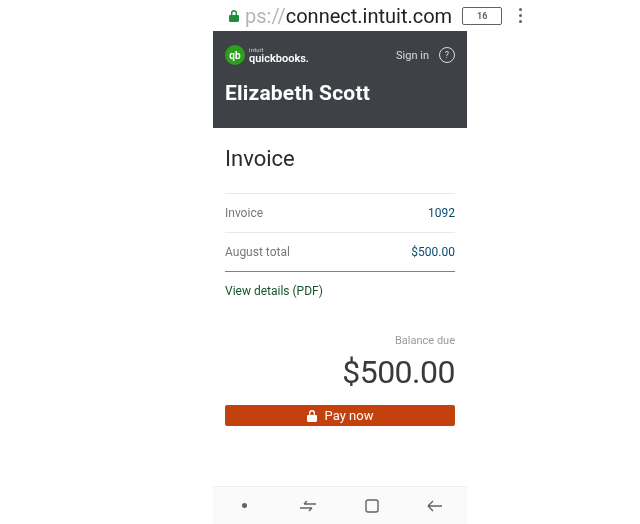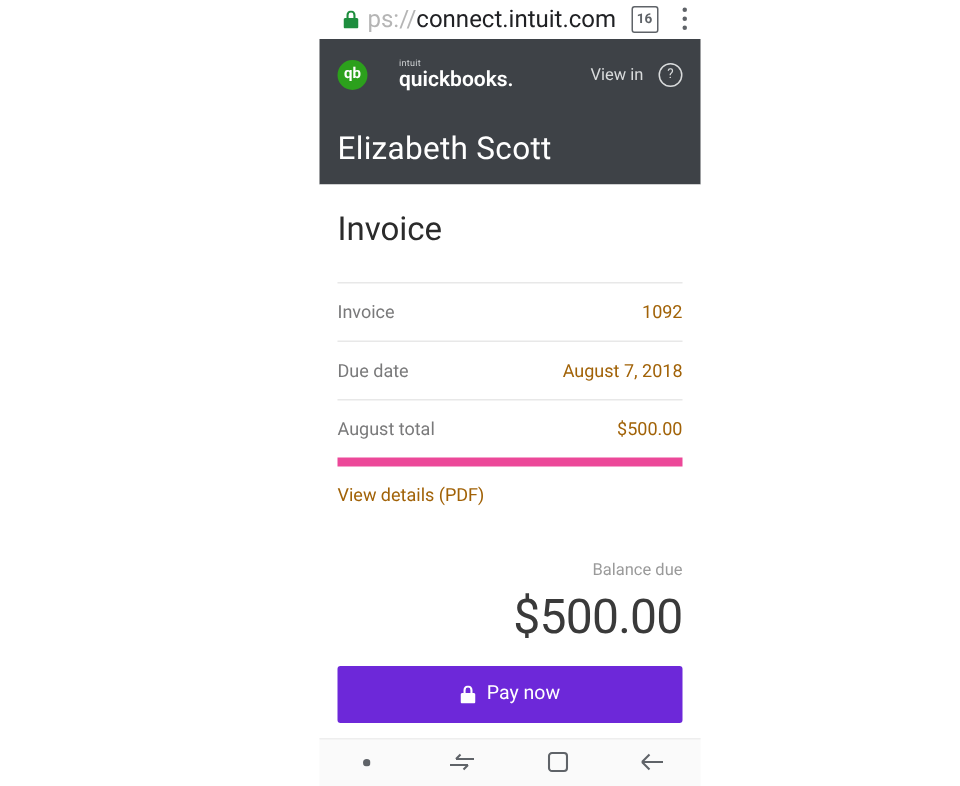--- a/index.html
+++ b/index.html
@@ -1,44 +1,44 @@
 <!DOCTYPE html>
 <html><head>
 <meta charset="utf-8">
 <style>
 *{box-sizing:border-box;margin:0;padding:0;font-family:-apple-system,BlinkMacSystemFont,"Segoe UI",Roboto,Helvetica,Arial,sans-serif;-webkit-font-smoothing:antialiased}
 html,body{width:640px;height:524px;background:#fff;overflow:hidden}
 .wrap{width:640px;height:524px;display:flex;flex-direction:column;align-items:center}
 .browser-bar{width:254px;height:31px;display:flex;align-items:center;padding:0 6px 0 16px;gap:10px;margin-left:213px;align-self:flex-start}
-.url{flex:1;font-size:16px;color:#b5b5b5;white-space:nowrap;display:flex;align-items:center;gap:6px}
+.url{flex:1;font-size:20px;color:#b5b5b5;white-space:nowrap;display:flex;align-items:center;gap:6px}
 .url .dark{color:#202124}
-.tab-badge{width:18px;height:18px;border:1.5px solid #5f6368;border-radius:2px;display:flex;align-items:center;justify-content:center;font-size:9px;color:#5f6368;font-weight:700;flex-shrink:0}
+.tab-badge{width:40px;height:18px;border:1.5px solid #5f6368;border-radius:2px;display:flex;align-items:center;justify-content:center;font-size:9px;color:#5f6368;font-weight:700;flex-shrink:0}
 .kebab{width:16px;display:flex;flex-direction:column;align-items:center;gap:3px;flex-shrink:0;padding:4px 0}
 .kebab span{width:3px;height:3px;border-radius:50%;background:#5f6368}
 .content{width:254px;margin-left:213px;align-self:flex-start;display:flex;flex-direction:column;flex:1}
 .header{background:#3e4247;color:#fff;padding:10px 12px 0 12px;height:97px;display:flex;flex-direction:column}
 .header-top{display:flex;align-items:center;height:28px}
-.qb-logo{display:flex;align-items:center;gap:21px}
+.qb-logo{display:flex;align-items:center;gap:4px}
 .qb-circle{width:20px;height:20px;border-radius:50%;background:#2ca01c;display:flex;align-items:center;justify-content:center;color:#fff;font-size:10px;font-weight:700}
 .qb-text{display:flex;flex-direction:column;line-height:1}
 .qb-text .brand{font-size:6px;color:#cfd2d4;letter-spacing:.2px}
-.qb-text .product{font-size:14px;font-weight:600;color:#fff}
+.qb-text .product{font-size:11px;font-weight:600;color:#fff}
 .header-top .spacer{flex:1}
 .signin{font-size:11px;color:#d9dbdc}
 .help-icon{width:16px;height:16px;border:1.2px solid #d9dbdc;border-radius:50%;display:flex;align-items:center;justify-content:center;font-size:9px;color:#d9dbdc;margin-left:10px}
-.recipient{font-size:21px;font-weight:400;color:#fff;margin-top:24px;letter-spacing:.2px}
+.recipient{font-size:21px;font-weight:700;color:#fff;margin-top:12px;letter-spacing:.2px}
 .body{background:#fff;padding:18px 12px 10px 12px;display:flex;flex-direction:column;flex:1}
 .title{font-size:22px;font-weight:400;color:#2b2b2b;margin-bottom:22px}
 .row{display:flex;justify-content:space-between;font-size:12px;color:#79797a;padding:12px 0;border-top:1px solid #e8e8e8}
 .row:first-of-type{border-top:1px solid #e8e8e8}
-.row .val{color:#a16207}
-.link{font-size:12px;color:#a16207;padding:12px 0 10px 0;border-top:6px solid #ec4899}
+.row .val{color:#0c4a6e}
+.link{font-size:12px;color:#14532d;padding:12px 0 10px 0;border-top:1px solid #ec4899}
 .balance-label{font-size:11px;color:#9a9a9a;text-align:right;margin-top:26px}
 .balance{font-size:32px;color:#3a3a3a;text-align:right;margin-top:6px;font-weight:400;letter-spacing:-.5px}
-.pay-btn{background:#6d28d9;color:#fff;height:38px;border:none;border-radius:2px;display:flex;align-items:center;justify-content:center;gap:8px;font-size:13px;margin-top:14px;cursor:pointer}
+.pay-btn{background:#c2410c;color:#fff;height:21px;border:none;border-radius:2px;display:flex;align-items:center;justify-content:center;gap:8px;font-size:13px;margin-top:14px;cursor:pointer}
 .nav-bar{width:254px;height:38px;margin-left:213px;align-self:flex-start;background:#fafafa;border-top:1px solid #eee;display:flex;align-items:center;justify-content:space-around;color:#5f6368}
 .nav-bar .g{width:20px;display:flex;align-items:center;justify-content:center}
 </style>
 </head>
 <body>
 <div class="wrap">
 <div class="browser-bar">
   <div class="url">
     <svg width="10" height="12" viewBox="0 0 10 12">
           <path fill="#1e8e3e" d="M5 0a3 3 0 00-3 3v2H1.2C.5 5 0 5.5 0 6.2v4.6C0 11.5.5 12 1.2 12h7.6c.7 0 1.2-.5 1.2-1.2V6.2C10 5.5 9.5 5 8.8 5H8V3a3 3 0 00-3-3zm0 1.4A1.6 1.6 0 016.6 3v2H3.4V3A1.6 1.6 0 015 1.4z"></path>
@@ -57,35 +57,31 @@
   <div class="header">
     <div class="header-top">
       <div class="qb-logo">
         <div class="qb-circle">qb</div>
         <div class="qb-text">
           <span class="brand">intuit</span>
           <span class="product">quickbooks.</span>
         </div>
       </div>
       <div class="spacer"></div>
-      <div class="signin">View in</div>
+      <div class="signin">Sign in</div>
       <div class="help-icon">?</div>
     </div>
     <div class="recipient">Elizabeth Scott</div>
   </div>
 
   <div class="body">
     <div class="title">Invoice</div>
     <div class="row">
       <span>Invoice</span>
       <span class="val">1092</span>
-    </div>
-    <div class="row">
-      <span>Due date</span>
-      <span class="val">August 7, 2018</span>
     </div>
     <div class="row">
       <span>August total</span>
       <span class="val">$500.00</span>
     </div>
     <div class="link">View details (PDF)</div>
     <div class="balance-label">Balance due</div>
     <div class="balance">$500.00</div>
     <button class="pay-btn">
       <svg width="10" height="12" viewBox="0 0 10 12">

